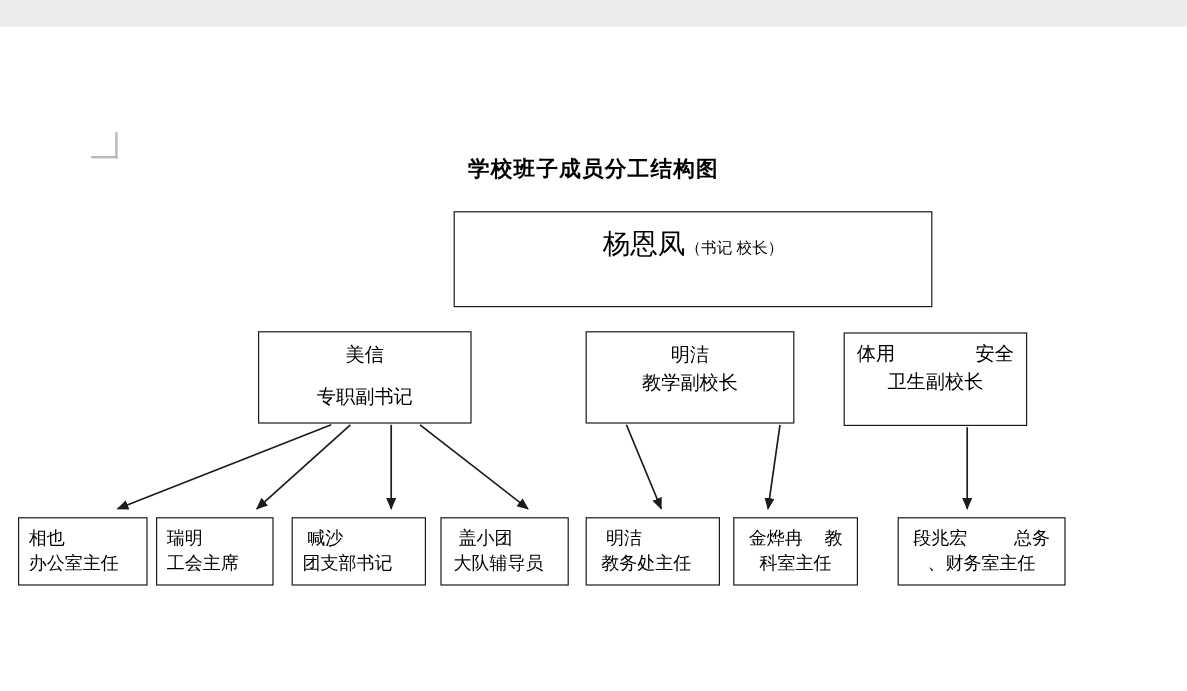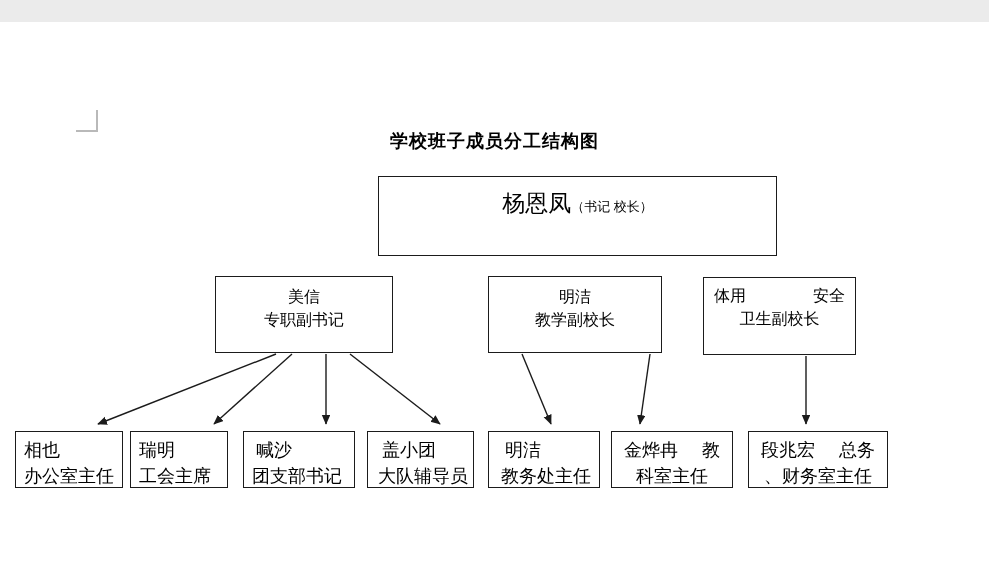--- a/index.html
+++ b/index.html
@@ -81,21 +81,21 @@
   }
 
   
   .tier2 { font-size: 16px; }
   #node-vice-party {
     left: 215px; top: 276px;
     width: 178px; height: 77px;
     padding-top: 9px;
   }
   #node-vice-party .line { text-align: center; }
-  #node-vice-party .line.l1 { }
+  #node-vice-party .line.l1 { margin-bottom: 12px; }
 
   #node-vice-teaching {
     left: 488px; top: 276px;
     width: 174px; height: 77px;
     padding-top: 9px;
   }
   #node-vice-teaching .line { text-align: center; }
 
   #node-vice-health {
     left: 703px; top: 277px;
@@ -104,34 +104,34 @@
   }
   #node-vice-health .line.l1 {
     display: flex;
     justify-content: space-between;
     padding: 0 2px;
   }
   #node-vice-health .line.l2 { text-align: center; }
 
   
   .tier3 {
-    font-size: 18px;
+    font-size: 15px;
     height: 57px;
     top: 431px;
     padding-top: 6px;
   }
   .tier3 .line { text-align: left; }
   .tier3.centered2 .line.l2 { text-align: center; }
 
   #node-office      { left: 15px;  width: 108px; }
   #node-union       { left: 130px; width: 98px;  }
   #node-youth       { left: 243px; width: 112px; }
   #node-brigade     { left: 367px; width: 107px; padding-left: 10px; }
   #node-academic    { left: 488px; width: 112px; padding-left: 12px; }
-  #node-research    { left: 611px; width: 122px; }
+  #node-research    { left: 611px; width: 104px; }
   #node-finance     { left: 748px; width: 140px; }
 
   #node-youth .line.l1,
   #node-brigade .line.l1,
   #node-academic .line.l1 { padding-left: 4px; }
 
   #node-research .line.l1,
   #node-finance .line.l1 {
     display: flex;
     justify-content: space-between;

